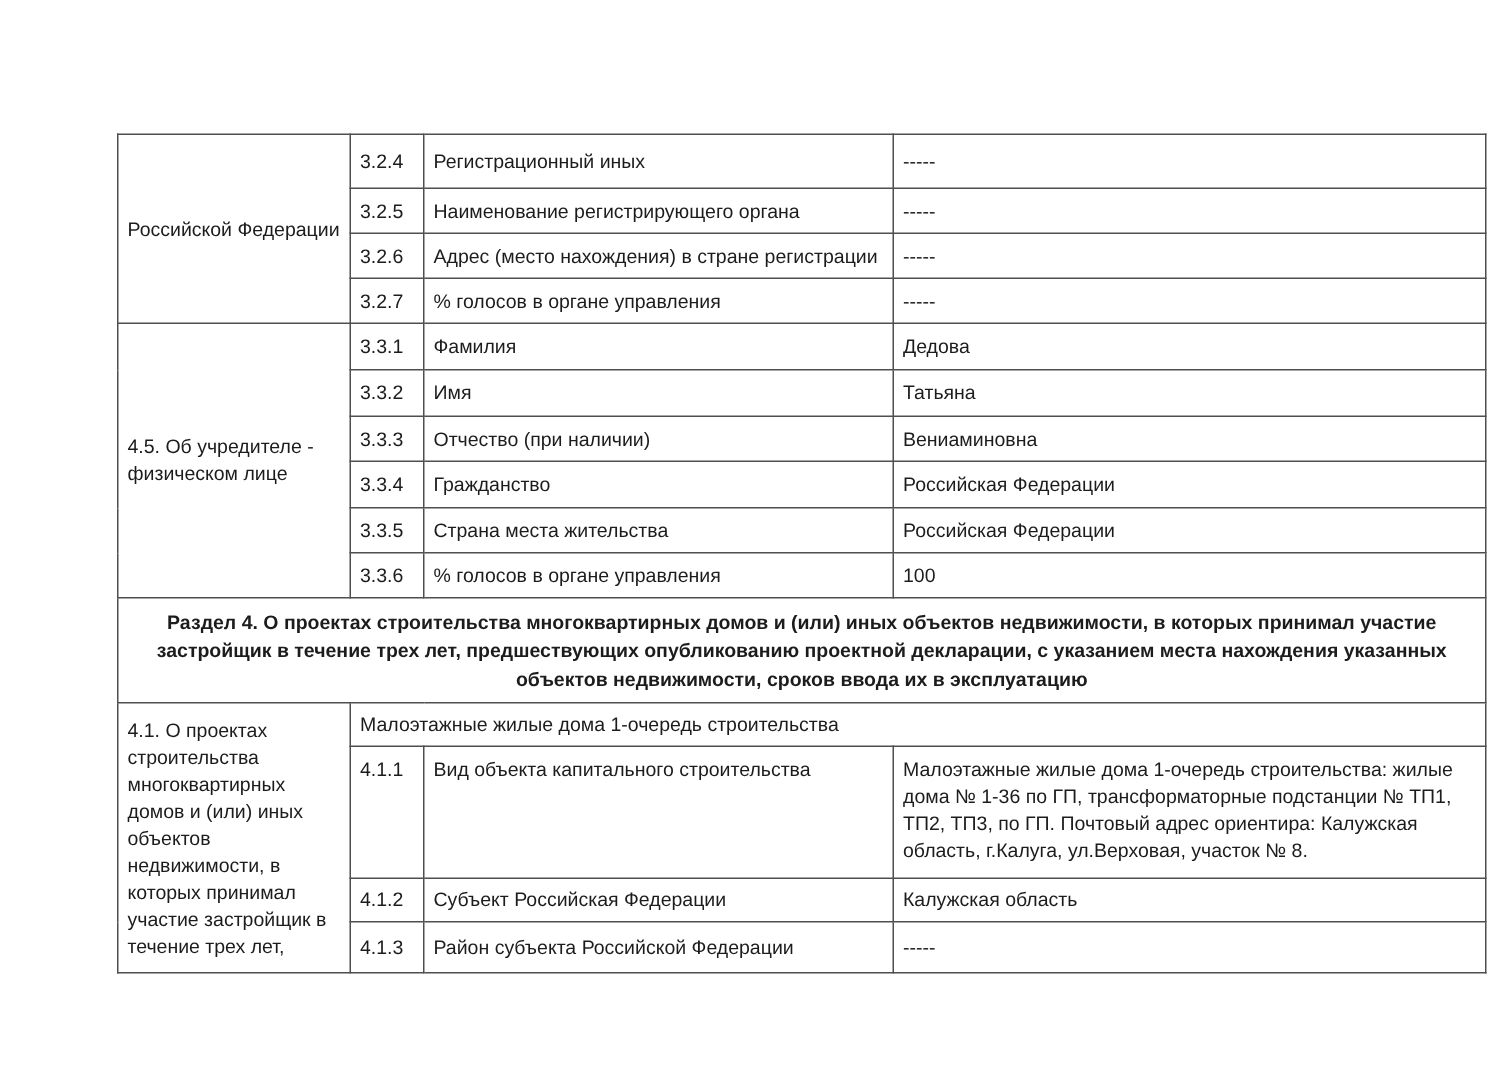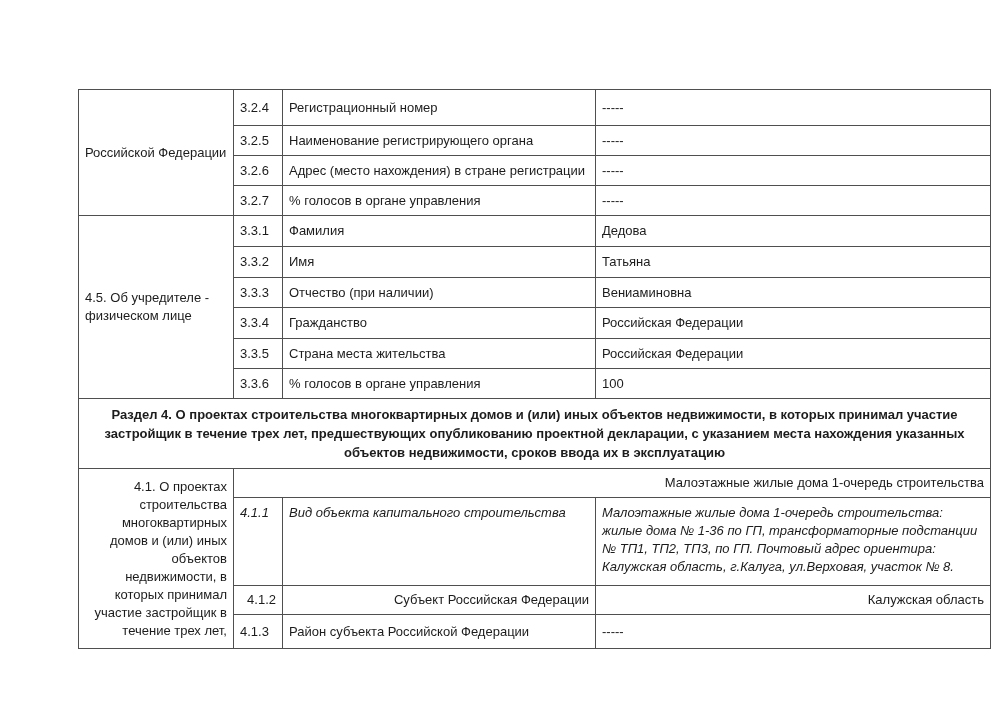--- a/index.html
+++ b/index.html
@@ -50,42 +50,42 @@
     font-weight: bold;
     vertical-align: middle;
     padding: 5px 8px;
     line-height: 19px;
   }
   tr.va-top td { vertical-align: top; padding-top: 6px; }
   
   tr.r36 { height: 36px; }
   tr.r31 { height: 31px; }
   tr.r30 { height: 30px; }
-  tr.r29 { height: 29px; text-align: right; }
+  tr.r29 { height: 29px; }
   tr.r34 { height: 34px; margin-top: 43px; }
   tr.r70 { height: 70px; }
-  tr.r88 { height: 88px; font-style: italic; }
+  tr.r88 { height: 88px; }
 </style>
 </head>
 <body>
 
 <div class="page">
   <table class="doc">
     <colgroup>
       <col style="width:155px">
       <col style="width:49px">
       <col style="width:313px">
       <col style="width:395px">
     </colgroup>
 
     <tbody>
         <tr class="r36">
       <td rowspan="4" class="group-label">Российской Федерации</td>
       <td class="num">3.2.4</td>
-      <td>Регистрационный номер</td>
+      <td>Регистрационный иных</td>
       <td>-----</td>
     </tr>
     <tr class="r30">
       <td class="num">3.2.5</td>
       <td>Наименование регистрирующего органа</td>
       <td>-----</td>
     </tr>
     <tr class="r30">
       <td class="num">3.2.6</td>
       <td>Адрес (место нахождения) в стране регистрации</td>

